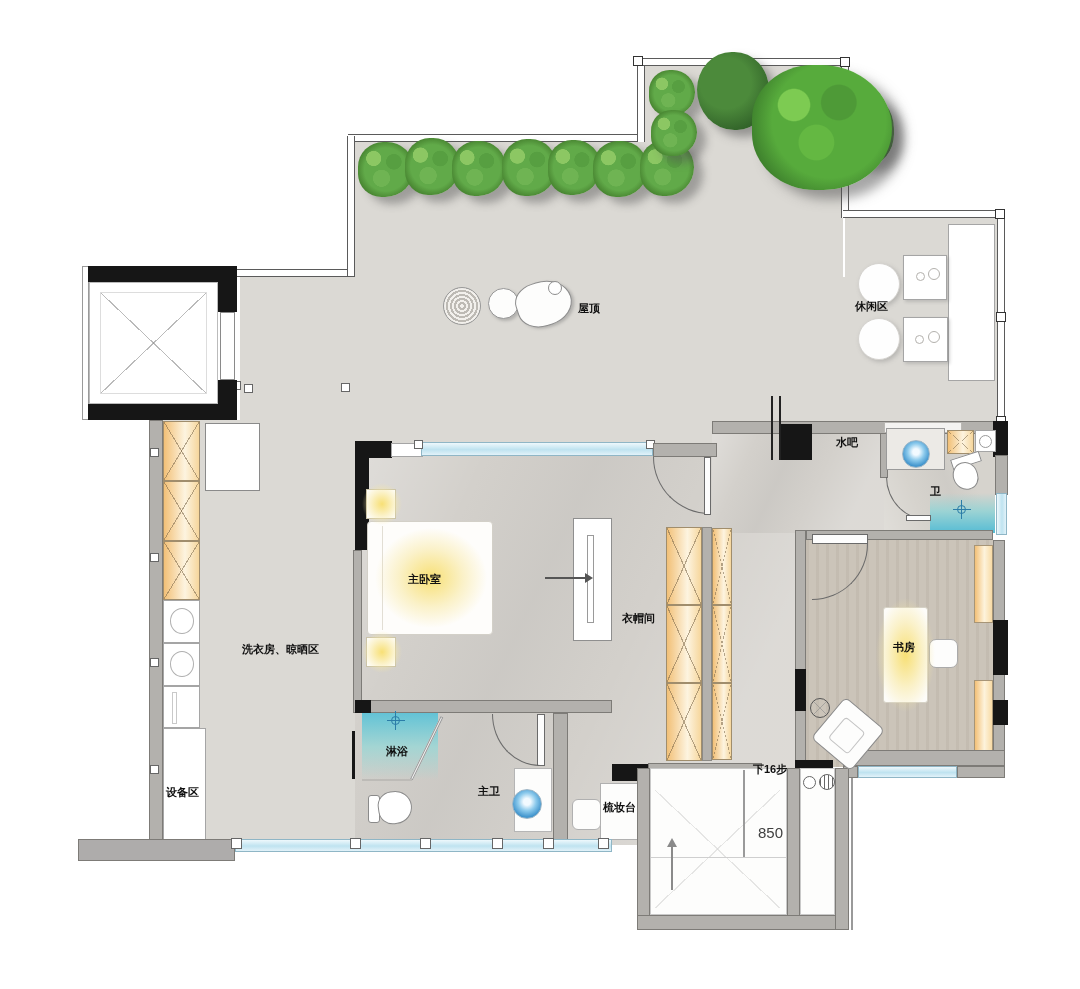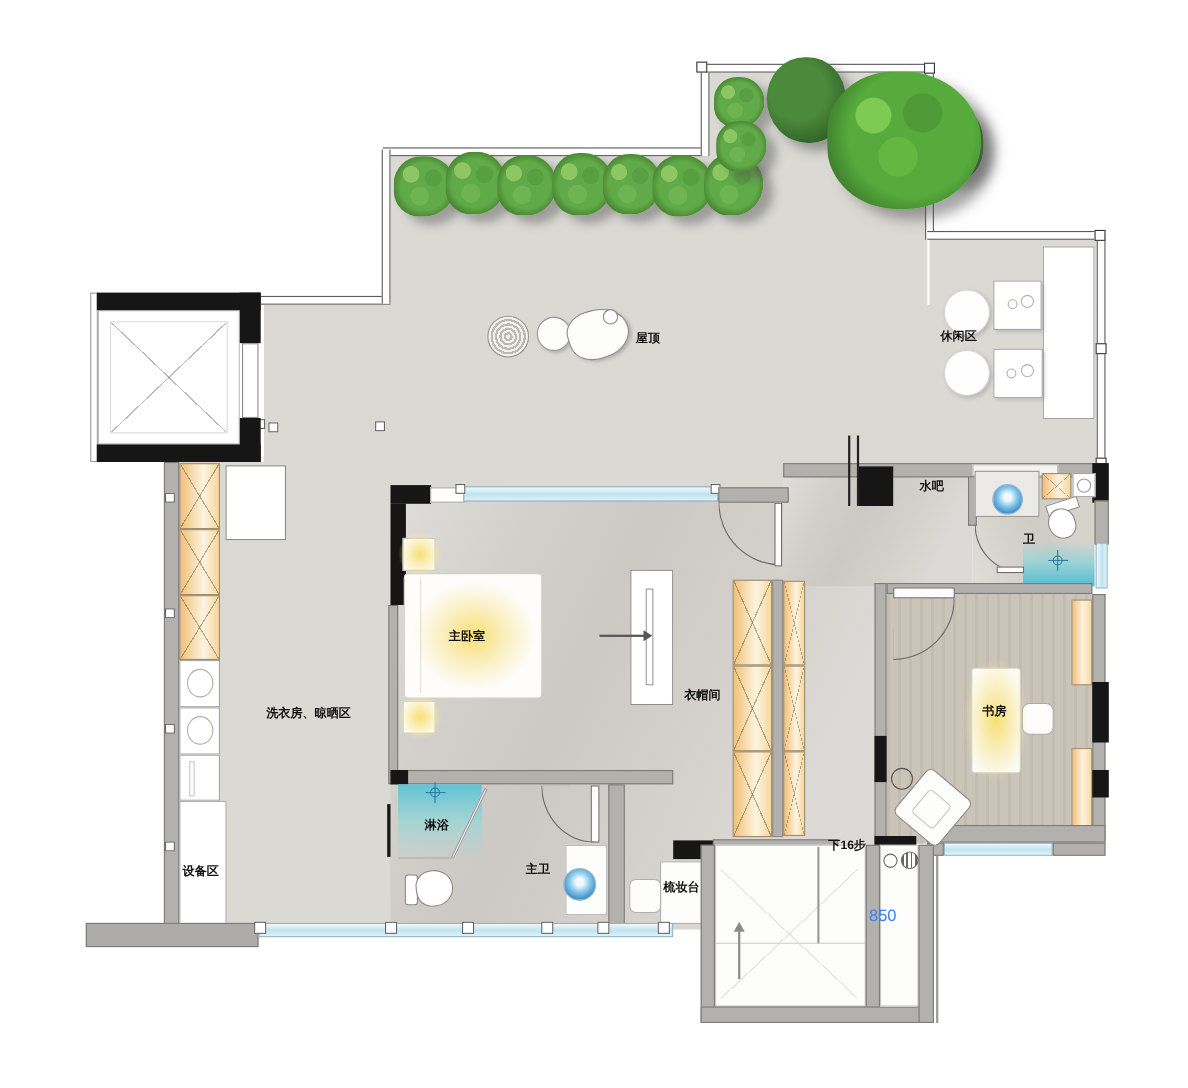--- a/index.html
+++ b/index.html
@@ -53,21 +53,21 @@
     background:
       radial-gradient(circle at 30% 32%,#7dcb52 0 12%,transparent 13%),
       radial-gradient(circle at 62% 30%,#4e9a37 0 14%,transparent 15%),
       radial-gradient(circle at 46% 62%,#64b842 0 16%,transparent 17%),
       radial-gradient(circle at 55% 45%,#57ab3c 0 55%,#3d7f2c 78%,#2d6124 100%);
     box-shadow:12px 9px 12px rgba(80,80,80,.5);}
   .darktree{border-radius:50% 50% 46% 54%;
     background:radial-gradient(circle at 40% 40%,#4c8a3b 0 40%,#33652a 75%,#244d1f 100%);
     box-shadow:8px 7px 10px rgba(80,80,80,.5);}
   .lbl{font-weight:bold;font-size:11px;line-height:1.1;color:#101010;white-space:nowrap;z-index:9;}
-  .dim{font-size:15px;color:#3b82f6;white-space:nowrap;z-index:9;margin-left:32px;}
+  .dim{font-size:15px;color:#404040;white-space:nowrap;z-index:9;}
   .thinline{background:#9a9a9a;}
   .spr{border:1.4px solid #2b7da8;border-radius:50%;}
   .sprline{background:#2b7da8;}
 </style>
 </head>
 <body>
 
 <div id="plan">
 
   <div class="a f-ter" style="left:355px;top:140px;width:285px;height:142px"></div>
@@ -191,21 +191,21 @@
   <div class="a arcBL" style="left:653px;top:457px;width:57px;height:57px"></div>
   <div class="a leaf" style="left:704px;top:457px;width:7px;height:58px"></div>
   <div class="a wall" style="left:702px;top:527px;width:10px;height:234px;border-color:#8c8a86"></div>
   <div class="a xcell" style="left:666px;top:527px;width:36px;height:78px"></div>
   <div class="a xcell" style="left:666px;top:605px;width:36px;height:78px"></div>
   <div class="a xcell" style="left:666px;top:683px;width:36px;height:78px"></div>
   <div class="a xcell" style="left:712px;top:528px;width:20px;height:77px"></div>
   <div class="a xcell" style="left:712px;top:605px;width:20px;height:78px"></div>
   <div class="a xcell" style="left:712px;top:683px;width:20px;height:77px"></div>
   <div class="a wall" style="left:648px;top:763px;width:114px;height:15px"></div>
-  <div class="a lbl" style="left:622px;top:626px">衣帽间</div>
+  <div class="a lbl" style="left:622px;top:612px">衣帽间</div>
 
   <div class="a wall" style="left:712px;top:421px;width:295px;height:13px"></div>
   <div class="a blk" style="left:780px;top:424px;width:32px;height:36px"></div>
   <div class="a" style="left:771px;top:396px;width:1.5px;height:64px;background:#222"></div>
   <div class="a" style="left:779px;top:396px;width:1.5px;height:64px;background:#222"></div>
   <div class="a" style="left:884px;top:422px;width:78px;height:11px;background:#f4f3f1;border:1px solid #b9b7b3"></div>
   <div class="a blk" style="left:993px;top:421px;width:15px;height:36px"></div>
   <div class="a wall" style="left:880px;top:433px;width:8px;height:45px"></div>
   <div class="a" style="left:886px;top:428px;width:59px;height:42px;background:#eceae6;border:1px solid #9a9a9a"></div>
   <div class="a sink" style="left:902px;top:440px;width:28px;height:28px"></div>

